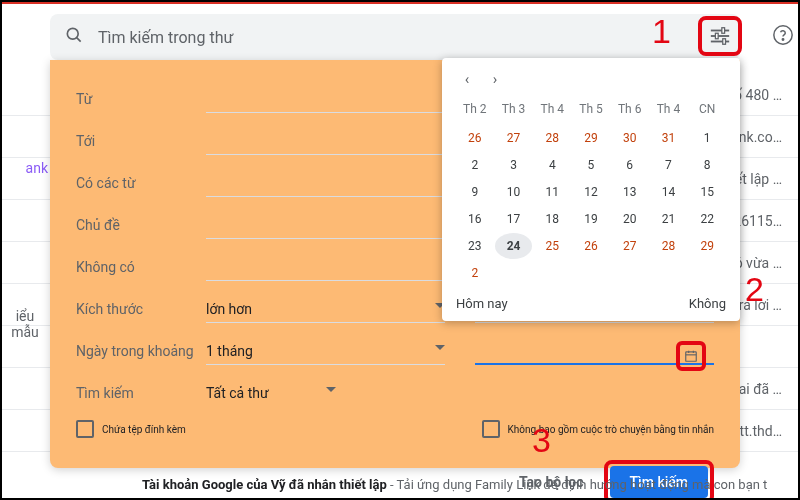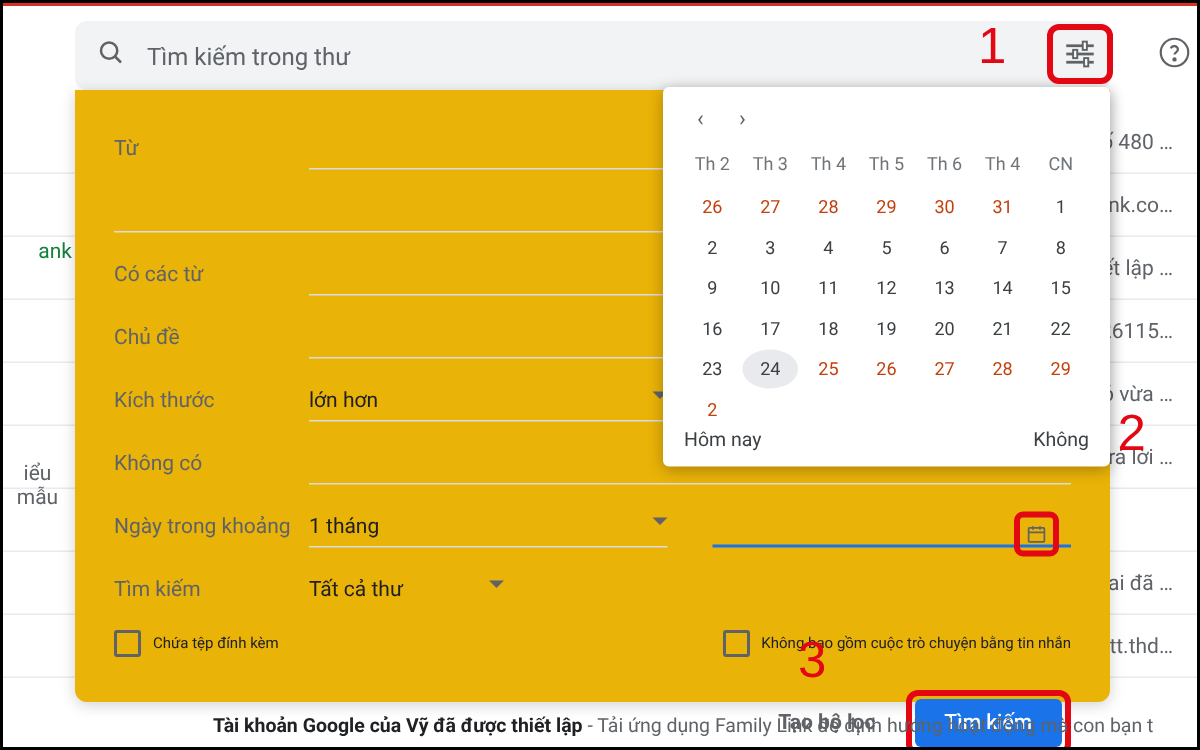--- a/index.html
+++ b/index.html
@@ -6,21 +6,21 @@
   body { width: 800px; height: 500px; overflow: hidden; background: #fff; position: relative; border: 2px solid #000; }
   .topline { width: 100%; height: 2px; background: #d93025; position: absolute; top: 0; left: 0; }
   
   .search-bar { position: absolute; top: 12px; left: 48px; width: 690px; height: 46px; background: #f1f3f4; border-radius: 8px; display: flex; align-items: center; padding: 0 14px; }
   .search-icon { color: #5f6368; margin-right: 14px; }
   .search-placeholder { color: #5f6368; font-size: 16px; flex: 1; }
   .tune-btn { position: absolute; top: 14px; right: 56px; width: 44px; height: 40px; display: flex; align-items: center; justify-content: center; border: 4px solid #e30613; border-radius: 8px; color: #5f6368; cursor: pointer; z-index: 20; font-size: 22px; }
   
   .help-icon { position: absolute; top: 22px; right: 4px; color: #5f6368; font-size: 20px; }
   
-  .panel { position: absolute; top: 58px; left: 48px; width: 690px; height: 408px; background: #eab308; box-shadow: 0 2px 10px rgba(0,0,0,.18); border-radius: 0 0 8px 8px; padding: 18px 26px 12px 26px; }
+  .panel { position: absolute; top: 58px; left: 48px; width: 690px; height: 408px; background: #fdba74; box-shadow: 0 2px 10px rgba(0,0,0,.18); border-radius: 0 0 8px 8px; padding: 18px 26px 12px 26px; }
   
   .row { display: flex; align-items: center; height: 42px; font-size: 14px; color: #202124; }
   .row .label { width: 130px; color: #5f6368; font-size: 14px; }
   .row .field { flex: 1; border-bottom: 1px solid #dadce0; height: 28px; display: flex; align-items: center; position: relative; color: #202124; }
   .row .field.blue { border-bottom: 2px solid #1a73e8; }
   .dropdown-caret { position: absolute; right: 0; top: 8px; border-left: 5px solid transparent; border-right: 5px solid transparent; border-top: 5px solid #5f6368; }
   .row.size .field { max-width: 250px; margin-right: 30px; }
   .row.size .field2 { flex: 1; border-bottom: 1px solid #dadce0; height: 28px; position: relative; }
   
   .date-icon { position: absolute; right: 8px; top: 4px; width: 30px; height: 30px; border: 4px solid #e30613; border-radius: 6px; display: flex; align-items: center; justify-content: center; color: #5f6368; cursor: pointer; font-size: 14px; }
@@ -37,29 +37,29 @@
   
   .cal { position: absolute; top: 56px; left: 440px; width: 298px; background: #fff; box-shadow: 0 2px 10px rgba(0,0,0,.28); border-radius: 4px; padding: 12px 14px 10px; z-index: 15; }
   .cal-head { display: flex; align-items: center; justify-content: space-between; margin-bottom: 8px; }
   .cal-title { font-size: 14px; color: #3c4043; }
   .cal-nav { display: flex; gap: 6px; color: #5f6368; }
   .cal-nav span { width: 22px; text-align: center; cursor: pointer; font-size: 15px; }
   .cal-grid { display: grid; grid-template-columns: repeat(7, 1fr); gap: 1px; text-align: center; font-size: 12px; }
   .cal-grid .dow { color: #70757a; padding: 6px 0 8px; font-weight: 400; }
   .cal-grid .d { color: #3c4043; padding: 6px 0; cursor: pointer; border-radius: 50%; }
   .cal-grid .d.off { color: #c2410c; }
-  .cal-grid .d.sel { background: #e8eaed; }
-  .cal-foot { display: flex; justify-content: space-between; font-size: 13px; color: #3c4043; }
+  .cal-grid .d.sel { background: #e8eaed; font-weight: bold; }
+  .cal-foot { display: flex; justify-content: space-between; margin-top: 10px; font-size: 13px; color: #3c4043; }
   .cal-foot span { cursor: pointer; }
   
   
   .bg-rows { position: absolute; top: 72px; left: 0; right: 0; bottom: 0; }
   .bg-row { height: 42px; border-bottom: 1px solid #e8eaed; display: flex; align-items: center; font-size: 14px; color: #202124; padding: 0 16px; justify-content: flex-end; }
   .bg-row .snip { color: #5f6368; white-space: nowrap; overflow: hidden; }
-  .left-tab { position: absolute; left: 0; top: 158px; font-size: 14px; color: #15803d; width: 46px; text-align: right; }
+  .left-tab { position: absolute; left: 0; top: 158px; font-size: 14px; color: #8b5cf6; width: 46px; text-align: right; }
   .left-tab2 { position: absolute; left: 0; top: 306px; font-size: 14px; color: #5f6368; width: 46px; text-align: center; }
   
   .bottom-text { position: absolute; bottom: 6px; left: 140px; right: 20px; font-size: 13px; color: #202124; white-space: nowrap; overflow: hidden; }
   .bottom-text .grey { color: #5f6368; }
   
   .annot { position: absolute; color: #e30613; font-size: 34px; font-weight: 400; z-index: 30; font-family: Arial; }
 </style>
 </head>
 <body>
 
@@ -125,44 +125,45 @@
       <circle cx="12" cy="17" r=".8" fill="currentColor"></circle>
     </svg>
 </span>
 
 <div class="panel">
   <div class="row">
       <span class="label">Từ</span>
       <div class="field"></div>
     </div>
   <div class="row">
+      <span class="label">Tới</span>
       <div class="field"></div>
     </div>
   <div class="row">
       <span class="label">Có các từ</span>
       <div class="field"></div>
     </div>
   <div class="row">
       <span class="label">Chủ đề</span>
+      <div class="field"></div>
+    </div>
+  <div class="row">
+      <span class="label">Không có</span>
       <div class="field"></div>
     </div>
   <div class="row size">
     <span class="label">Kích thước</span>
     <div class="field">
         <span>lớn hơn</span>
         <span class="dropdown-caret"></span>
       </div>
     <div class="field2">
         <span class="dropdown-caret"></span>
       </div>
   </div>
-  <div class="row">
-      <span class="label">Không có</span>
-      <div class="field"></div>
-    </div>
   <div class="row">
     <span class="label">Ngày trong khoảng</span>
     <div class="field" style="max-width:250px;margin-right:30px">
         <span>1 tháng</span>
         <span class="dropdown-caret"></span>
       </div>
     <div class="field blue" style="flex:1;position:relative">
       <span class="date-icon">
         <svg width="14" height="14" viewBox="0 0 24 24" fill="none" stroke="currentColor" stroke-width="2">
             <rect x="3" y="5" width="18" height="16" rx="1"></rect>
@@ -256,18 +257,18 @@
       <div class="d off"></div>
       <div class="d off"></div>
     </div>
   <div class="cal-foot">
     <span>Hôm nay</span>
     <span>Không</span>
   </div>
 </div>
 
 <div class="bottom-text">
-  <b>Tài khoản Google của Vỹ đã được thiết lập</b><span class="grey"> - Tải ứng dụng Family Link để định hướng hoạt động mà con bạn t</span>
+  <b>Tài khoản Google của Vỹ đã nhắn thiết lập</b><span class="grey"> - Tải ứng dụng Family Link để định hướng hoạt động mà con bạn t</span>
 </div>
 
 <div class="annot" style="top:10px; left:650px">1</div>
 <div class="annot" style="top:268px; right:34px">2</div>
 <div class="annot" style="bottom:38px; left:530px">3</div>
 
 </body></html>

